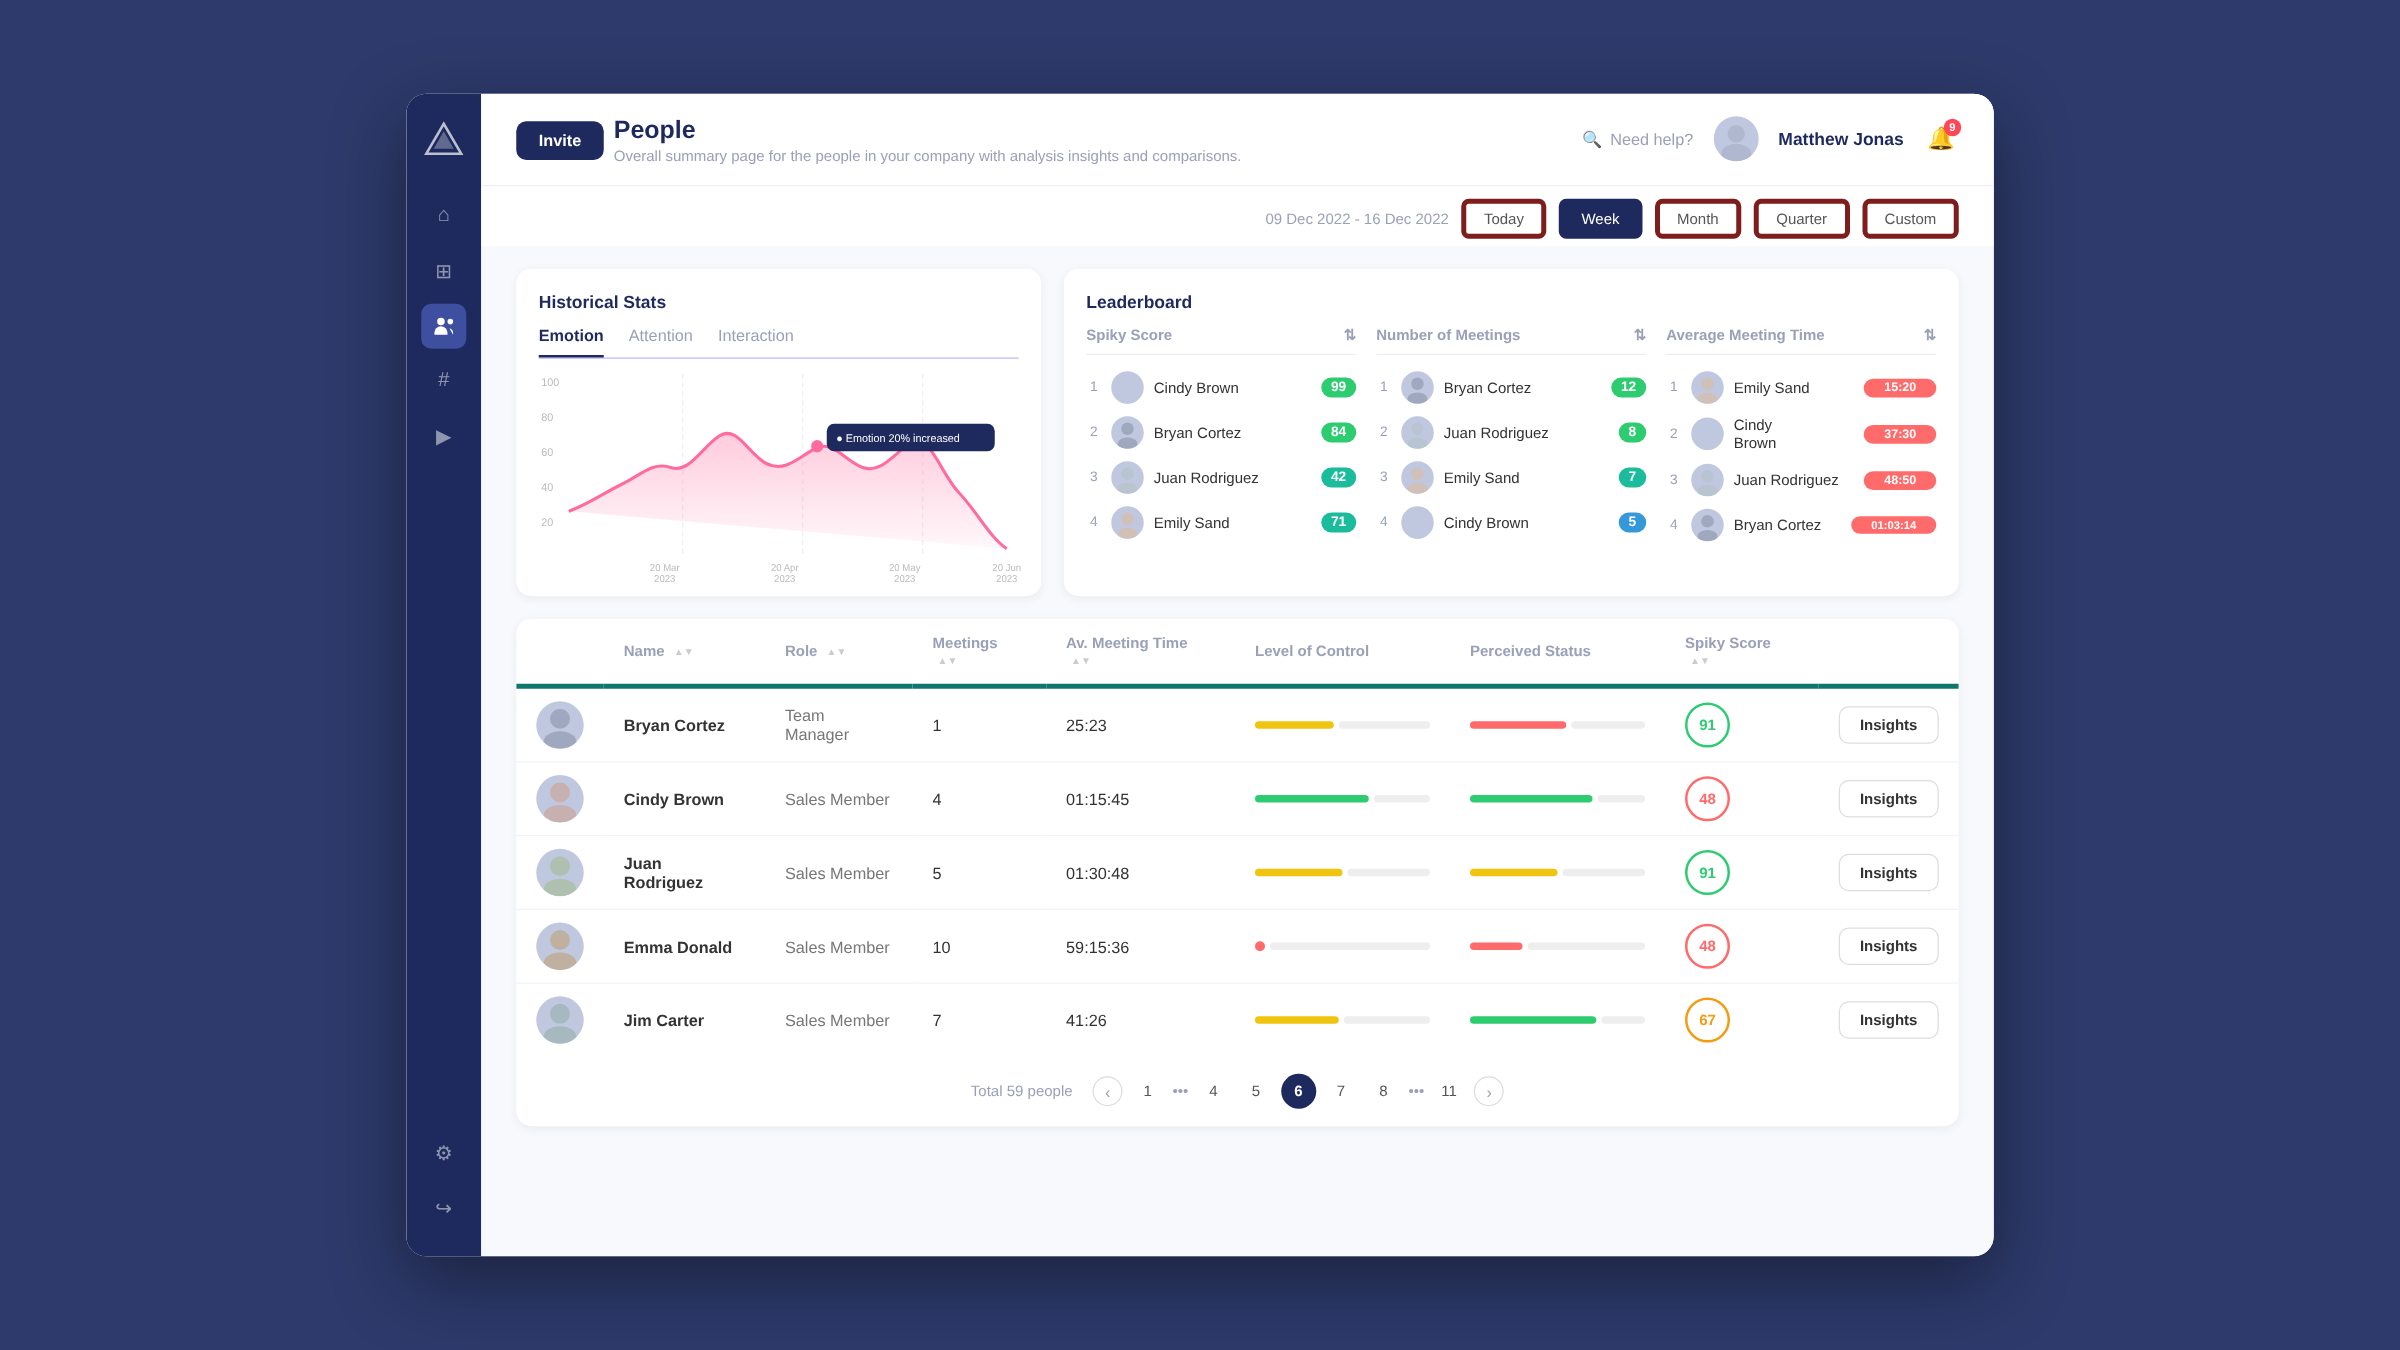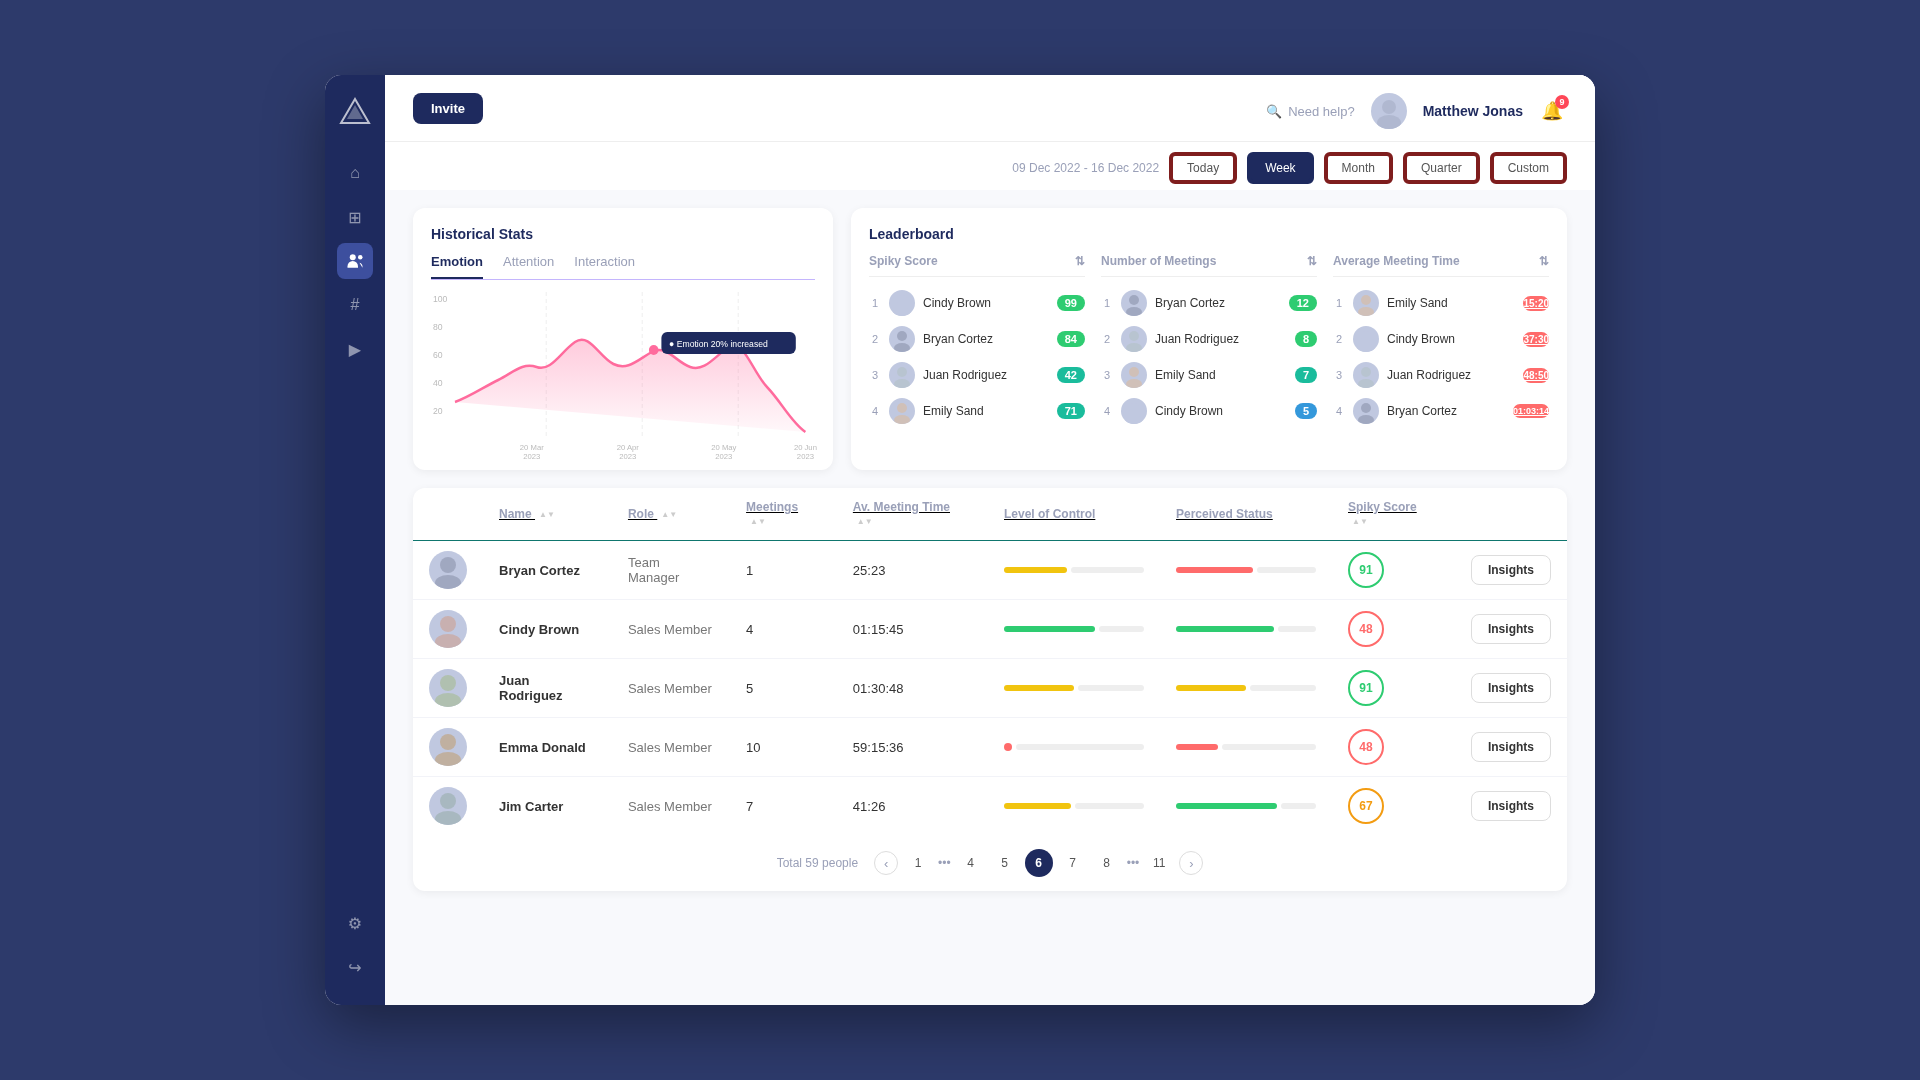--- a/index.html
+++ b/index.html
@@ -288,36 +288,35 @@
     .lb-score {
       padding: 2px 8px;
       border-radius: 12px;
       font-size: 11px;
       font-weight: 700;
       color: #fff;
     }
     .score-green { background: #2ecc71; }
     .score-teal { background: #1abc9c; }
     .score-blue { background: #3498db; }
-    .score-red { background: #ff6b6b; padding: 2px 0; text-decoration: underline; }
+    .score-red { background: #ff6b6b; padding: 2px 16px; }
 
     
     .table-card {
       background: #fff;
       border-radius: 12px;
       box-shadow: 0 2px 8px rgba(0,0,0,0.06);
       overflow: hidden;
     }
     table {
       width: 100%;
       border-collapse: collapse;
     }
     thead tr {
-      border-bottom: 1px solid #0f766e;
-      text-decoration: underline;
+      border-bottom: 4px solid #0f766e;
     }
     th {
       padding: 12px 16px;
       font-size: 12px;
       font-weight: 600;
       color: #9aa0b8;
       text-align: left;
     }
     th .sort-icons {
       display: inline-flex;
@@ -466,20 +465,24 @@
       <div class="sidebar-icon">↪</div>
     </div>
   </div>
 
   <div class="main-content">
 
     <div class="header">
       <div class="header-left">
         <div style="display:flex; align-items:center; gap: 8px; margin-bottom: 4px;">
           <button class="invite-btn">Invite</button>
+          <div>
+            <h1>People</h1>
+            <p>Overall summary page for the people in your company with analysis insights and comparisons.</p>
+          </div>
         </div>
       </div>
       <div class="header-right">
         <div class="search-area">
           <span>🔍</span>
           <span>Need help?</span>
         </div>
         <div class="avatar-header">
           <svg width="36" height="36" viewBox="0 0 36 36">
               <circle cx="18" cy="14" r="7" fill="#b0b8d0"></circle>

